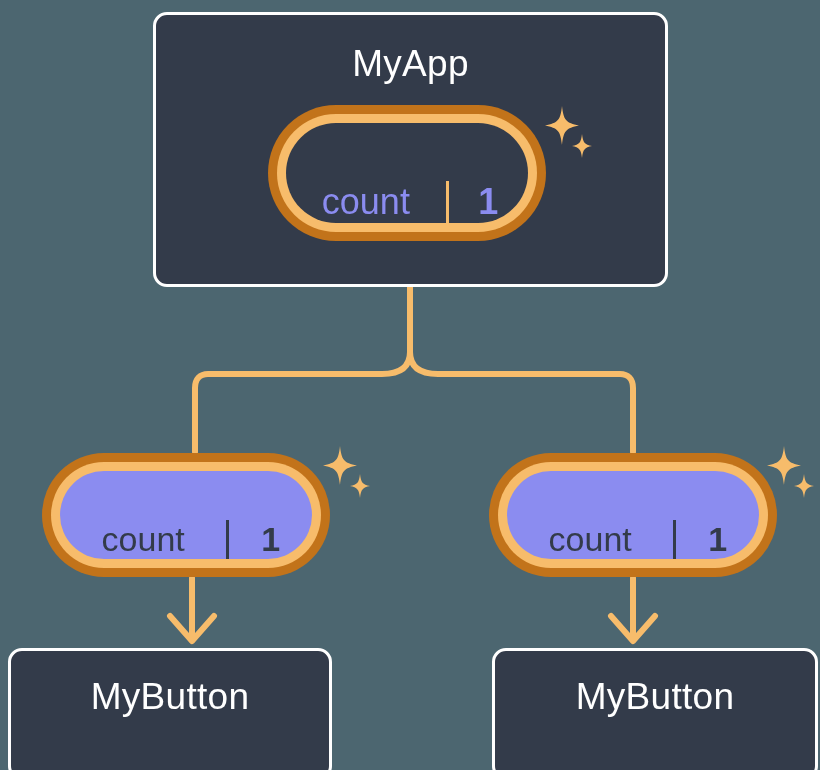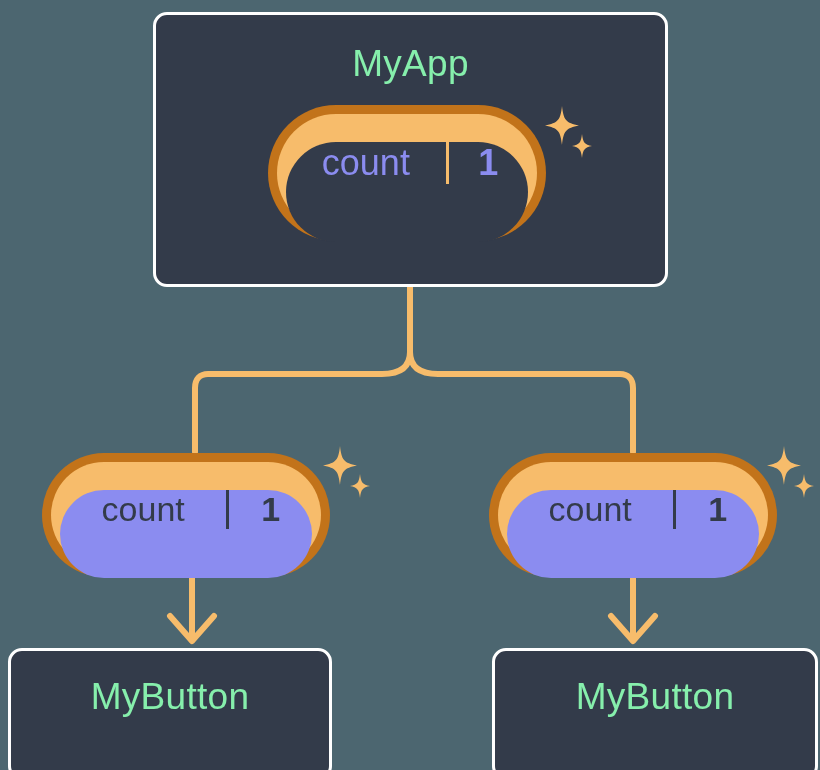--- a/index.html
+++ b/index.html
@@ -33,21 +33,21 @@
   
   .comp-box {
     position: absolute;
     box-sizing: border-box;
     background: #333b4a;
     border: 3px solid #ffffff;
     border-radius: 14px;
     z-index: 2;
   }
   .comp-title {
-    color: #86efac;
+    color: #ffffff;
     font-size: 37px;
     font-weight: 400;
     letter-spacing: 0.3px;
     text-align: center;
     white-space: nowrap;
   }
 
   #box-myapp {
     left: 153px;
     top: 12px;
@@ -92,23 +92,22 @@
     
     background: #f7bc6b;
     padding: 9px;
   }
   .pill-face {
     box-sizing: border-box;
     width: 100%;
     height: 100%;
     border-radius: 999px;
     display: flex;
-    align-items: flex-start;
+    align-items: flex-end;
     overflow: hidden;
-    margin-top: 19px;
   }
   .pill-key, .pill-val {
     display: flex;
     align-items: center;
     justify-content: center;
     white-space: nowrap;
   }
   .pill-key { flex: 0 0 66%; }
   .pill-val { flex: 1 1 auto; }
 

